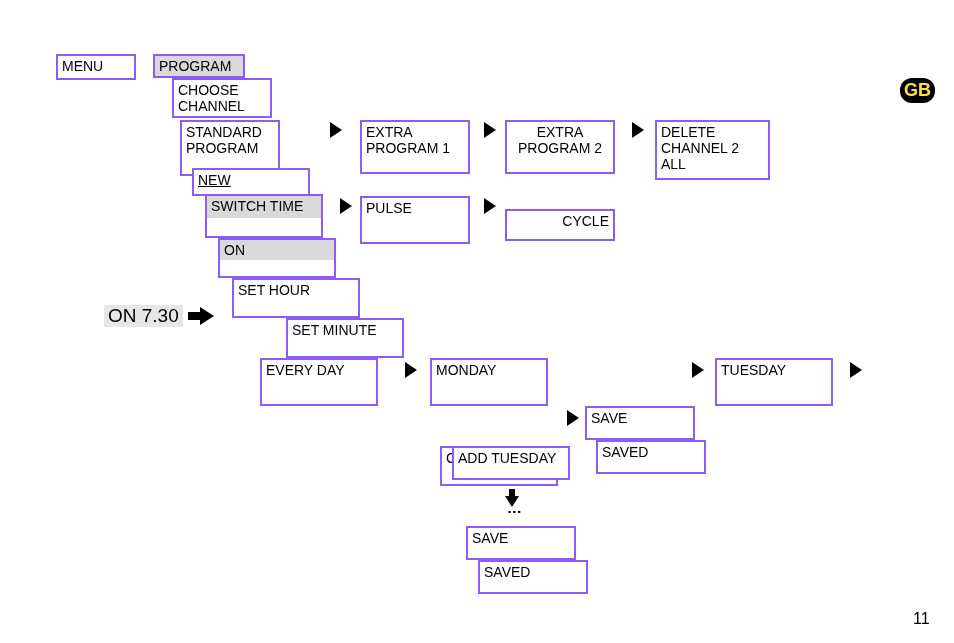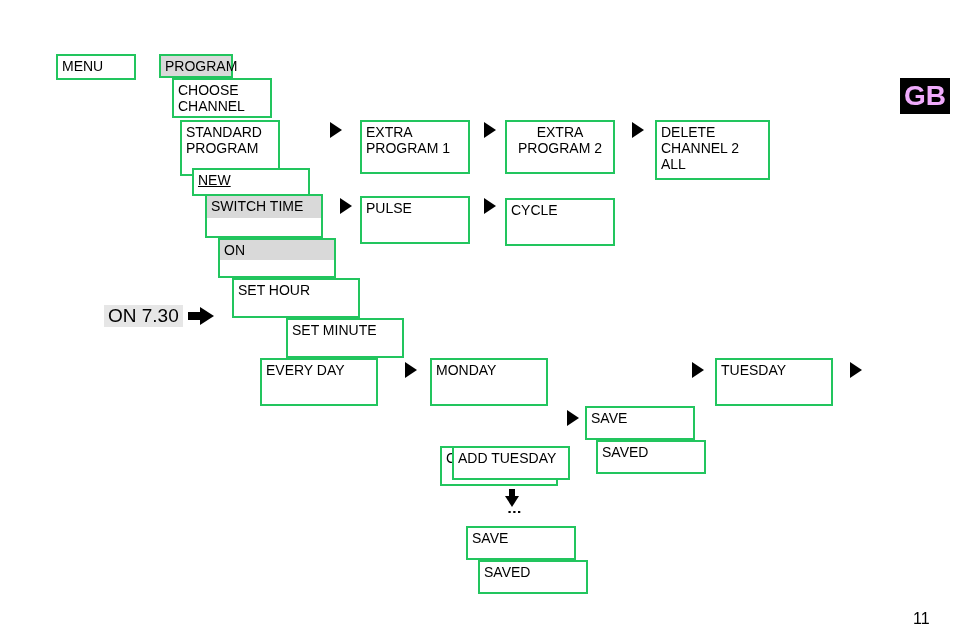--- a/index.html
+++ b/index.html
@@ -8,21 +8,21 @@
     width: 954px;
     height: 643px;
     background: #fff;
     font-family: Arial, Helvetica, sans-serif;
     font-size: 14px;
     color: #000;
     position: relative;
   }
   .box {
     position: absolute;
-    border: 2px solid #22c55e;
+    border: 2px solid #8b5cf6;
     background: #fff;
     padding: 2px 4px;
     box-sizing: border-box;
     line-height: 1.15;
   }
   .shaded { background: #d9d9d9; }
   .arrow-r {
     position: absolute;
     width: 0; height: 0;
     border-top: 8px solid transparent;
@@ -62,24 +62,25 @@
     background: #000;
   }
   .dots {
     position: absolute;
     font-weight: bold;
     letter-spacing: 2px;
   }
   .gb {
     position: absolute;
     background: #000;
-    color: #f0abfc;
+    color: #fde047;
     font-weight: bold;
-    font-size: 28px;
+    font-size: 18px;
     padding: 2px 4px;
+    border-radius: 12px;
   }
   .pgnum {
     position: absolute;
     font-size: 16px;
   }
   .label {
     position: absolute;
     font-size: 19px;
     background: #e6e6e6;
     padding: 0 4px;
@@ -90,21 +91,21 @@
 
 <div class="gb" style="left:900px; top:78px;">GB</div>
 
 <div class="pgnum" style="left:913px; top:610px;">11</div>
 
 <div class="label" style="left:104px; top:305px;">ON 7.30</div>
 <div class="arrow-thick-r" style="left:200px; top:307px;"></div>
 
 <div class="box" style="left:56px; top:54px; width:80px; height:26px;">MENU</div>
 
-<div class="box shaded" style="left:159px; top:54px; width:74px; height:24px;">PROGRAM</div>
+<div class="box shaded" style="left:153px; top:54px; width:92px; height:24px;">PROGRAM</div>
 
 <div class="box" style="left:172px; top:78px; width:100px; height:40px;">
   <span>CHOOSE CHANNEL</span>
 </div>
 
 <div class="box" style="left:180px; top:120px; width:100px; height:56px;">
   <span>STANDARD PROGRAM</span>
 </div>
 <div class="arrow-r" style="left:330px; top:122px;"></div>
 
@@ -124,21 +125,21 @@
 
 <div class="box" style="left:192px; top:168px; width:118px; height:28px;text-decoration:underline;">NEW</div>
 
 <div class="box" style="left:205px; top:194px; width:118px; height:44px; background:#fff;"></div>
 <div class="box shaded" style="left:205px; top:194px; width:118px; height:24px; border-bottom:none;">SWITCH TIME</div>
 <div class="arrow-r" style="left:340px; top:198px;"></div>
 
 <div class="box" style="left:360px; top:196px; width:110px; height:48px;">PULSE</div>
 <div class="arrow-r" style="left:484px; top:198px;"></div>
 
-<div class="box" style="left:505px; top:198px; width:110px; height:48px;">CYCLE</div>
+<div class="box" style="left:505px; top:209px; width:110px; height:32px;text-align:right;">CYCLE</div>
 
 <div class="box" style="left:218px; top:238px; width:118px; height:40px;"></div>
 <div class="box shaded" style="left:218px; top:238px; width:118px; height:22px; border-bottom:none;">ON</div>
 
 <div class="box" style="left:232px; top:278px; width:128px; height:40px;">
   <span>SET HOUR</span>
 </div>
 
 <div class="box" style="left:246px; top:318px; width:118px; height:40px;margin-left:40px;">
   <span>SET MINUTE</span>

